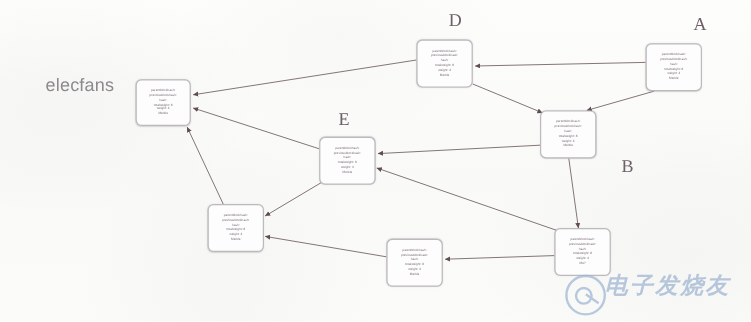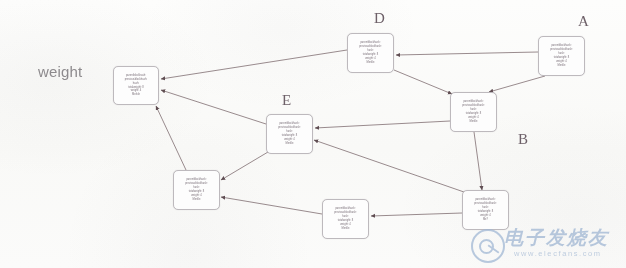--- a/index.html
+++ b/index.html
@@ -155,21 +155,21 @@
         <line x1="266" y1="124" x2="161" y2="90" stroke="#6e5a5e" stroke-width="0.7" marker-end="url(#arrowhead)"></line>
         <line x1="186" y1="170" x2="156" y2="106" stroke="#6e5a5e" stroke-width="0.7" marker-end="url(#arrowhead)"></line>
         <line x1="268" y1="152" x2="221" y2="180" stroke="#6e5a5e" stroke-width="0.7" marker-end="url(#arrowhead)"></line>
         <line x1="322" y1="214" x2="221" y2="197" stroke="#6e5a5e" stroke-width="0.7" marker-end="url(#arrowhead)"></line>
         <line x1="462" y1="213" x2="371" y2="216" stroke="#6e5a5e" stroke-width="0.7" marker-end="url(#arrowhead)"></line>
         <line x1="464" y1="192" x2="314" y2="140" stroke="#6e5a5e" stroke-width="0.7" marker-end="url(#arrowhead)"></line>
         <line x1="474" y1="132" x2="482" y2="190" stroke="#6e5a5e" stroke-width="0.7" marker-end="url(#arrowhead)"></line>
       </g>
   </svg>
 
-  <div id="genesis-label" style="left:38px; top:63px;">weight</div>
+  <div id="genesis-label" style="left:38px; top:63px;">elecfans</div>
 
   <div id="labels-group">
       <div class="letter-label" style="left: 374px; top: 10px;">D</div>
       <div class="letter-label" style="left: 578px; top: 13px;">A</div>
       <div class="letter-label" style="left: 282px; top: 92px;">E</div>
       <div class="letter-label" style="left: 518px; top: 131px;">B</div>
     </div>
 
   <div id="nodes-group">
       <div class="node" style="left: 113px; top: 66px; width: 46px; height: 39px;">
@@ -234,16 +234,15 @@
         <span class="line">hash:</span>
         <span class="line">totalweight: 8</span>
         <span class="line">weight: 4</span>
         <span class="line">Me?</span>
       </div>
     </div>
 
   <div id="watermark">
     <div class="wm-logo"></div>
     <div class="wm-cn">电子发烧友</div>
-    <div class="wm-url">www.elecfans.com</div>
   </div>
 
 </div>
 
 </body></html>

